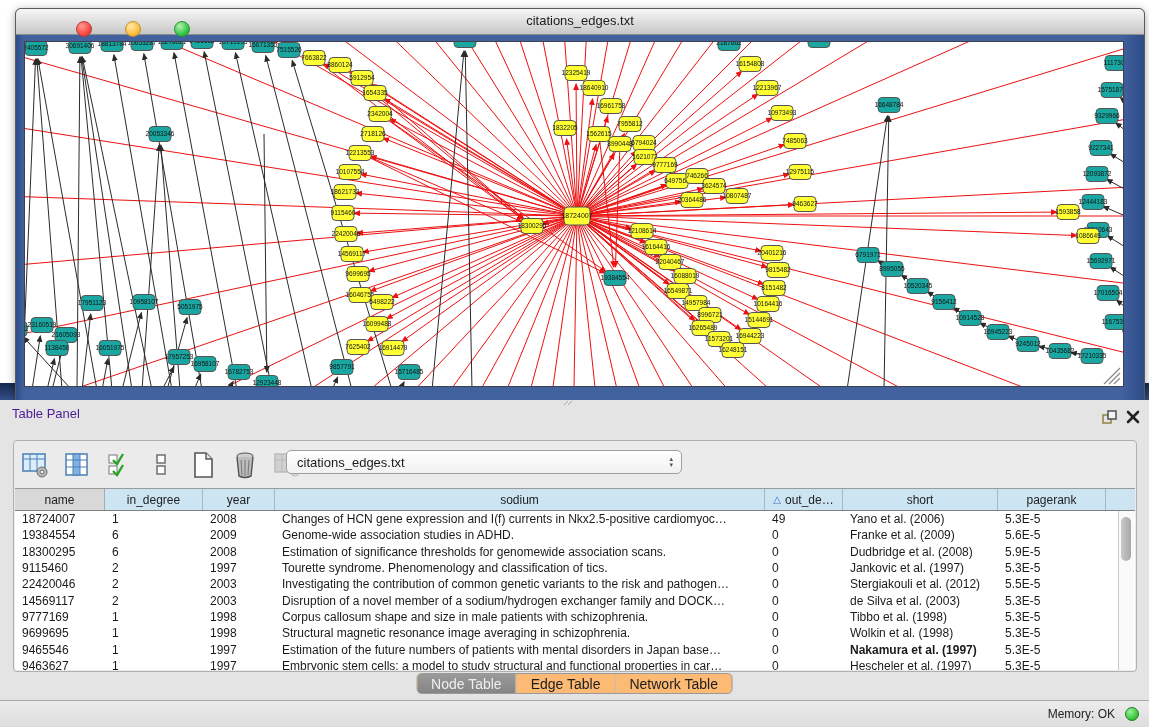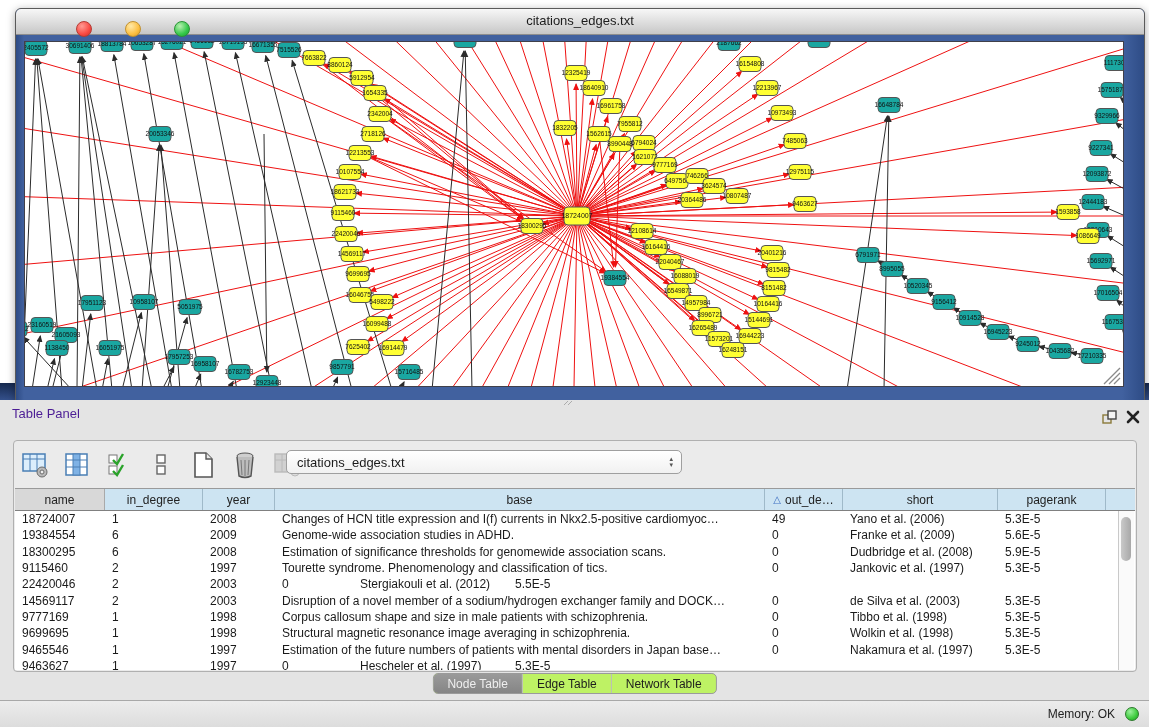--- a/index.html
+++ b/index.html
@@ -47,21 +47,21 @@
   .th{display:flex;align-items:center;justify-content:center;box-sizing:border-box;
       border-right:1px solid #9fb9c9;height:100%;gap:4px;}
   .th.gray{background:#d8d8d8;border-right:1px solid #a9a9a9;}
   .sort-tri{color:#4273c4;font-size:10px;}
   .trow{display:flex;height:16.3px;font-size:12px;color:#1a1a1a;align-items:center;}
   .td{box-sizing:border-box;padding-left:7px;white-space:nowrap;overflow:hidden;}
   .vscroll{position:absolute;right:1px;top:22px;bottom:0;width:15px;background:#fafafa;border-left:1px solid #c9c9c9;}
   .vthumb{position:absolute;left:2px;top:6px;width:10px;height:44px;border-radius:5px;
       background:linear-gradient(90deg,#c9c9c9,#a8a8a8);}
   .tabs{position:absolute;left:50%;top:273px;transform:translateX(-50%);display:flex;height:19px;
-      border:1px solid #9a9a9a;border-radius:5px;overflow:hidden;background:#bef264;font-size:12px;}
+      border:1px solid #9a9a9a;border-radius:5px;overflow:hidden;background:#fdba74;font-size:14px;}
   .tab{display:flex;align-items:center;padding:0 14px;color:#1d1d1d;border-right:1px solid #bcbcbc;cursor:default;}
   .tab:last-child{border-right:none;}
   .tab.active{background:linear-gradient(#9a9a9a,#858585);color:#efefef;}
   .statusbar{position:absolute;left:0;top:300px;width:1149px;height:27px;
       background:linear-gradient(#ececec,#dcdcdc);border-top:1px solid #a8a8a8;}
   .memory{position:absolute;right:34px;top:6px;font-size:12px;color:#222;}
   .memdot{position:absolute;right:10px;top:6px;width:14px;height:14px;border-radius:50%;
       background:radial-gradient(circle at 35% 30%,#9cf09c,#3ecb3e 60%,#229922);border:1px solid #2a7a2a;box-sizing:border-box;}
   .grip-divider{position:absolute;left:563px;top:1px;width:12px;height:5px;opacity:.6;}
 </style>
@@ -577,39 +577,39 @@
           <div class="th gray" style="width: 90px;">
             <span>name</span>
           </div>
           <div class="th" style="width: 98px;">
             <span>in_degree</span>
           </div>
           <div class="th" style="width: 72px;">
             <span>year</span>
           </div>
           <div class="th" style="width: 490px;">
-            <span>base</span>
+            <span>sodium</span>
           </div>
           <div class="th" style="width: 78px;">
             <span class="sort-tri">△</span>
             <span>out_de…</span>
           </div>
           <div class="th" style="width: 155px;">
             <span>short</span>
           </div>
           <div class="th" style="width: 108px;">
             <span>pagerank</span>
           </div>
         </div>
       <div id="tbody">
           <div class="trow">
             <div class="td" style="width: 90px;">18724007</div>
             <div class="td" style="width: 98px;">1</div>
             <div class="td" style="width: 72px;">2008</div>
-            <div class="td" style="width: 490px;">Changes of HCN title expression and I(f) currents in Nkx2.5-positive cardiomyoc…</div>
+            <div class="td" style="width: 490px;">Changes of HCN gene expression and I(f) currents in Nkx2.5-positive cardiomyoc…</div>
             <div class="td" style="width: 78px;">49</div>
             <div class="td" style="width: 155px;">Yano et al. (2006)</div>
             <div class="td" style="width: 108px;">5.3E-5</div>
           </div>
           <div class="trow">
             <div class="td" style="width: 90px;">19384554</div>
             <div class="td" style="width: 98px;">6</div>
             <div class="td" style="width: 72px;">2009</div>
             <div class="td" style="width: 490px;">Genome-wide association studies in ADHD.</div>
             <div class="td" style="width: 78px;">0</div>
@@ -631,20 +631,21 @@
             <div class="td" style="width: 72px;">1997</div>
             <div class="td" style="width: 490px;">Tourette syndrome. Phenomenology and classification of tics.</div>
             <div class="td" style="width: 78px;">0</div>
             <div class="td" style="width: 155px;">Jankovic et al. (1997)</div>
             <div class="td" style="width: 108px;">5.3E-5</div>
           </div>
           <div class="trow">
             <div class="td" style="width: 90px;">22420046</div>
             <div class="td" style="width: 98px;">2</div>
             <div class="td" style="width: 72px;">2003</div>
+            <div class="td" style="width: 490px;">Investigating the contribution of common genetic variants to the risk and pathogen…</div>
             <div class="td" style="width: 78px;">0</div>
             <div class="td" style="width: 155px;">Stergiakouli et al. (2012)</div>
             <div class="td" style="width: 108px;">5.5E-5</div>
           </div>
           <div class="trow">
             <div class="td" style="width: 90px;">14569117</div>
             <div class="td" style="width: 98px;">2</div>
             <div class="td" style="width: 72px;">2003</div>
             <div class="td" style="width: 490px;">Disruption of a novel member of a sodium/hydrogen exchanger family and DOCK…</div>
             <div class="td" style="width: 78px;">0</div>
@@ -668,27 +669,28 @@
             <div class="td" style="width: 78px;">0</div>
             <div class="td" style="width: 155px;">Wolkin et al. (1998)</div>
             <div class="td" style="width: 108px;">5.3E-5</div>
           </div>
           <div class="trow">
             <div class="td" style="width: 90px;">9465546</div>
             <div class="td" style="width: 98px;">1</div>
             <div class="td" style="width: 72px;">1997</div>
             <div class="td" style="width: 490px;">Estimation of the future numbers of patients with mental disorders in Japan base…</div>
             <div class="td" style="width: 78px;">0</div>
-            <div class="td" style="width: 155px;">Nakamura et al. (1997)</div>
+            <div class="td" style="width: 155px; font-weight: bold;">Nakamura et al. (1997)</div>
             <div class="td" style="width: 108px;">5.3E-5</div>
           </div>
           <div class="trow">
             <div class="td" style="width: 90px;">9463627</div>
             <div class="td" style="width: 98px;">1</div>
             <div class="td" style="width: 72px;">1997</div>
+            <div class="td" style="width: 490px;">Embryonic stem cells: a model to study structural and functional properties in car…</div>
             <div class="td" style="width: 78px;">0</div>
             <div class="td" style="width: 155px;">Hescheler et al. (1997)</div>
             <div class="td" style="width: 108px;">5.3E-5</div>
           </div>
         </div>
       <div class="vscroll">
         <div class="vthumb"></div>
       </div>
     </div>
   </div>

